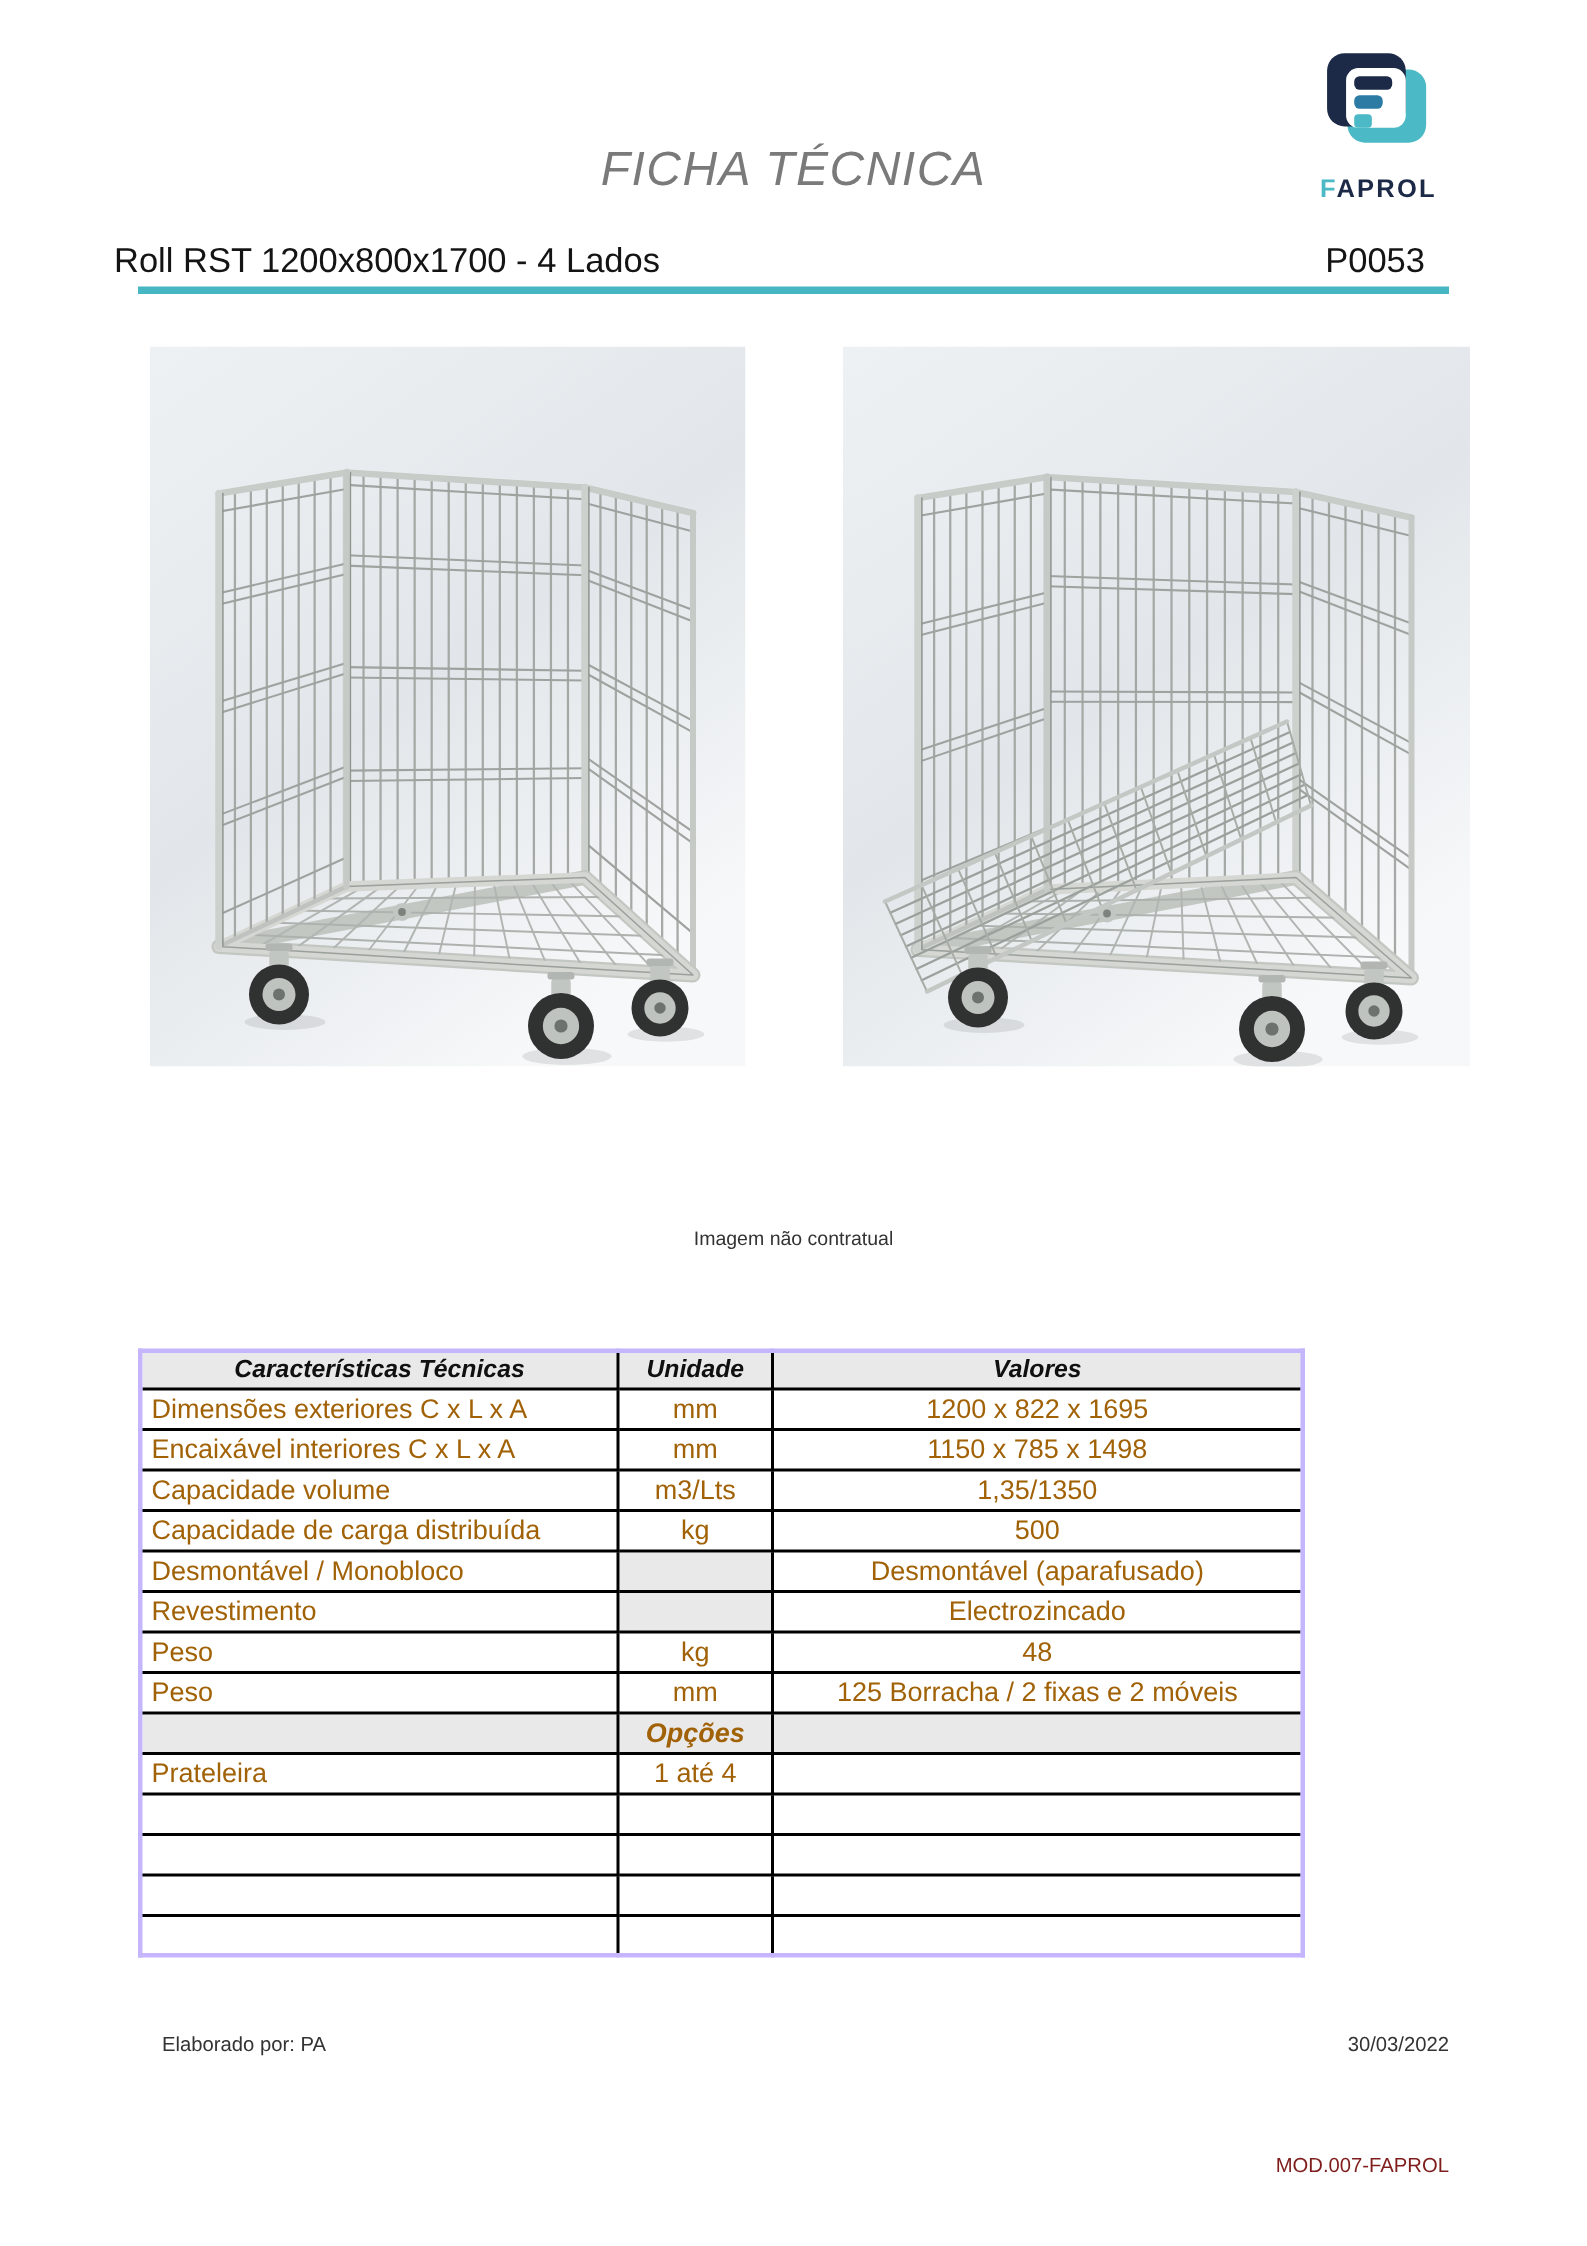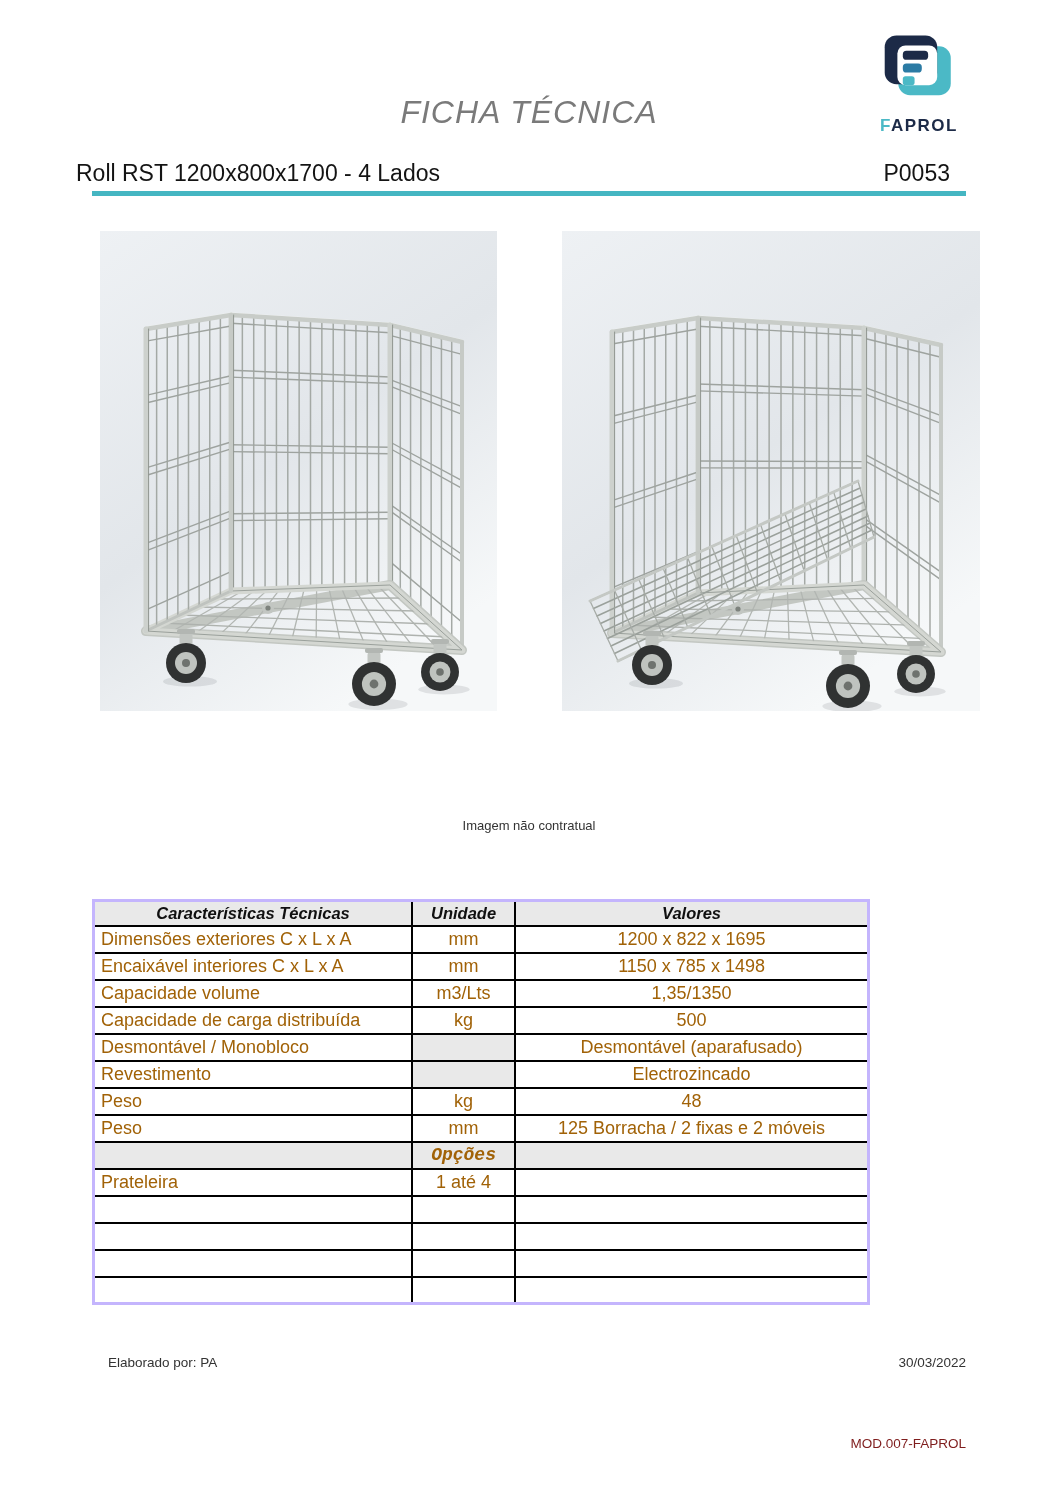--- a/index.html
+++ b/index.html
@@ -33,21 +33,21 @@
   table.spec { position:absolute; left:92px; top:871px; width:778px;
     border-collapse:collapse; table-layout:fixed; border:3px solid #c4b5fd;margin-top:28px; }
   table.spec th, table.spec td { border:2px solid #000; height:27px;
     font-size:18px; color:#a16207; overflow:hidden; white-space:nowrap; }
   table.spec th { background:var(--shade,#e9e9e9); font-size:16.5px; font-weight:bold;
     font-style:italic; color:#101010; height:25px; }
   td.c1 { text-align:left; padding-left:6px; }
   td.c2, td.c3 { text-align:center; }
   .w1 { width:41.1%; } .w2 { width:13.3%; } .w3 { width:45.6%; }
   td.shaded { background:var(--shade,#e9e9e9); }
-  td.section { font-size:16.5px; font-weight:bold; font-style:italic; color:#101010;font-family:Liberation Mono, monospace; }
+  td.section { font-size:16.5px; font-weight:bold; font-style:italic; color:#101010; }
 
   .footer-author { position:absolute; left:108px; top:1355px; font-size:13.5px; color:#333; }
   .footer-date { position:absolute; right:92px; top:1355px; font-size:13.5px; color:#333;text-align:right; }
   .doc-code { position:absolute; right:92px; top:1436px; font-size:13.5px; color:#7f1d1d; }
 </style>
 </head>
 <body>
 
 <div class="page">
 

